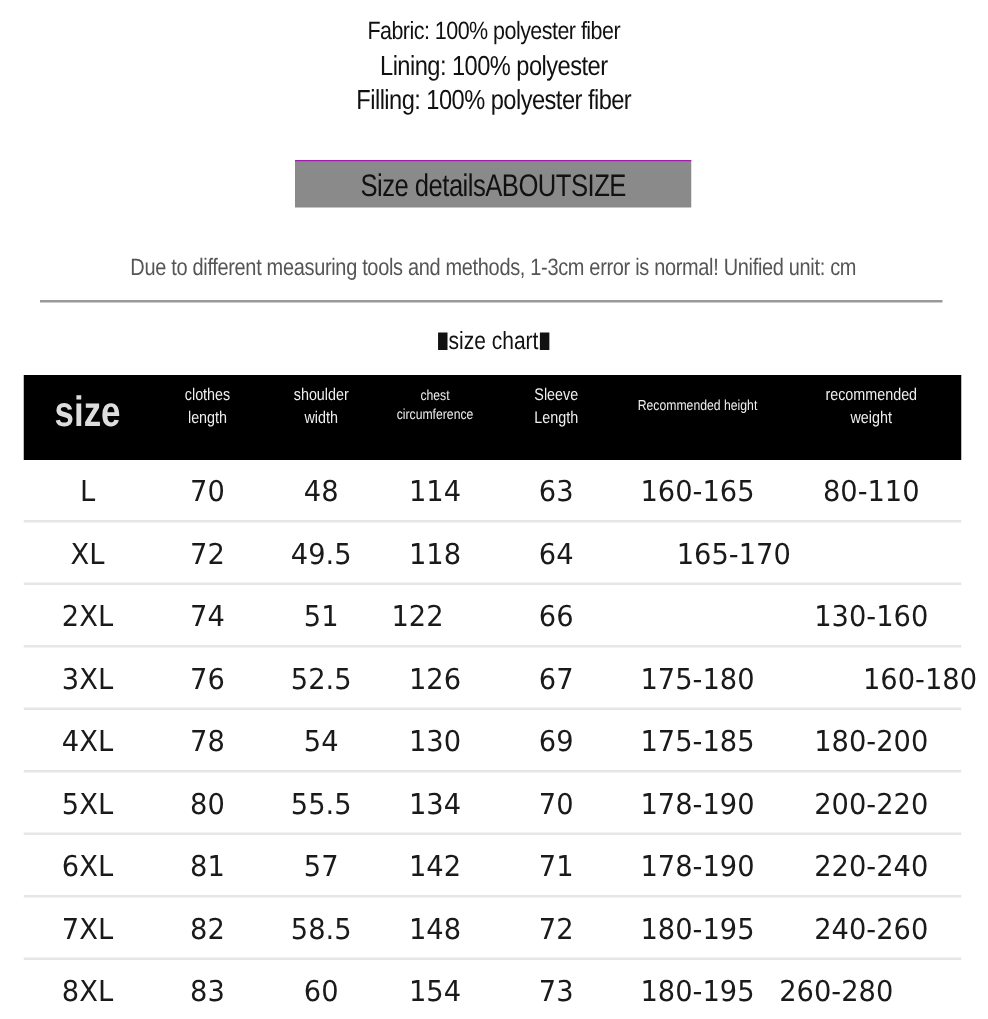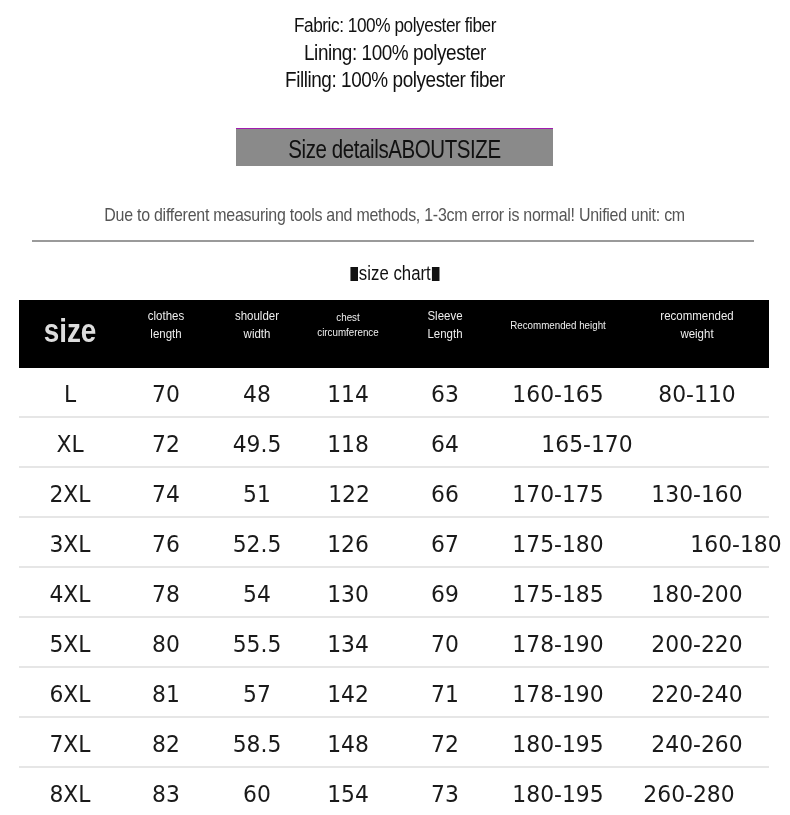--- a/index.html
+++ b/index.html
@@ -107,23 +107,22 @@
         <div class="cell" style="left: 147px;"><span>72</span></div>
         <div class="cell" style="left: 238px;"><span>49.5</span></div>
         <div class="cell" style="left: 329px;"><span>118</span></div>
         <div class="cell" style="left: 426px;"><span>64</span></div>
         <div class="cell" style="left: 539px; margin-left: 29px;"><span>165-170</span></div>
       </div>
       <div class="row">
         <div class="cell" style="left: 51px; text-align: center;"><span>2XL</span></div>
         <div class="cell" style="left: 147px;"><span>74</span></div>
         <div class="cell" style="left: 238px;"><span>51</span></div>
-        <div class="cell" style="left: 330px; text-decoration: underline;"><span>122</span></div>
+        <div class="cell" style="left: 315px; text-decoration: underline;"><span>122</span></div>
         <div class="cell" style="left: 426px;"><span>66</span></div>
-        <div class="cell" style="left: 539px;"><span>170-175</span></div>
         <div class="cell" style="left: 678px;"><span>130-160</span></div>
       </div>
       <div class="row">
         <div class="cell" style="left: 51px;"><span>3XL</span></div>
         <div class="cell" style="left: 147px; text-decoration: underline;"><span>76</span></div>
         <div class="cell" style="left: 238px;"><span>52.5</span></div>
         <div class="cell" style="left: 329px;"><span>126</span></div>
         <div class="cell" style="left: 426px;"><span>67</span></div>
         <div class="cell" style="left: 539px;"><span>175-180</span></div>
         <div class="cell" style="left: 678px; margin-left: 39px;"><span>160-180</span></div>
@@ -164,16 +163,16 @@
         <div class="cell" style="left: 539px;"><span>180-195</span></div>
         <div class="cell" style="left: 678px;"><span>240-260</span></div>
       </div>
       <div class="row last">
         <div class="cell" style="left: 51px;"><span>8XL</span></div>
         <div class="cell" style="left: 147px;"><span>83</span></div>
         <div class="cell" style="left: 238px;"><span>60</span></div>
         <div class="cell" style="left: 329px;"><span>154</span></div>
         <div class="cell" style="left: 426px;"><span>73</span></div>
         <div class="cell" style="left: 539px;"><span>180-195</span></div>
-        <div class="cell" style="left: 670px;"><span>260-280</span></div>
+        <div class="cell" style="left: 650px;"><span>260-280</span></div>
       </div>
     </div>
 </div>
 
 </body></html>

